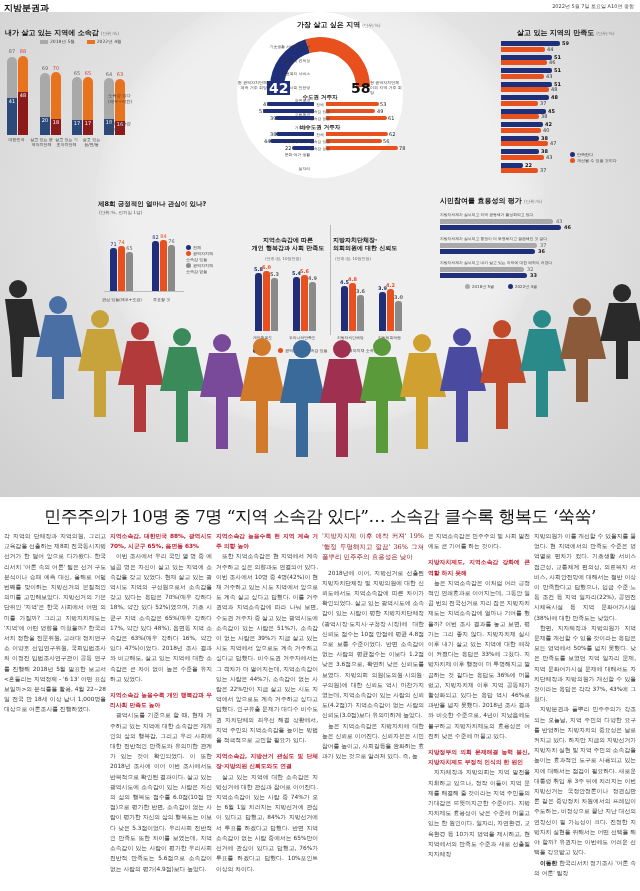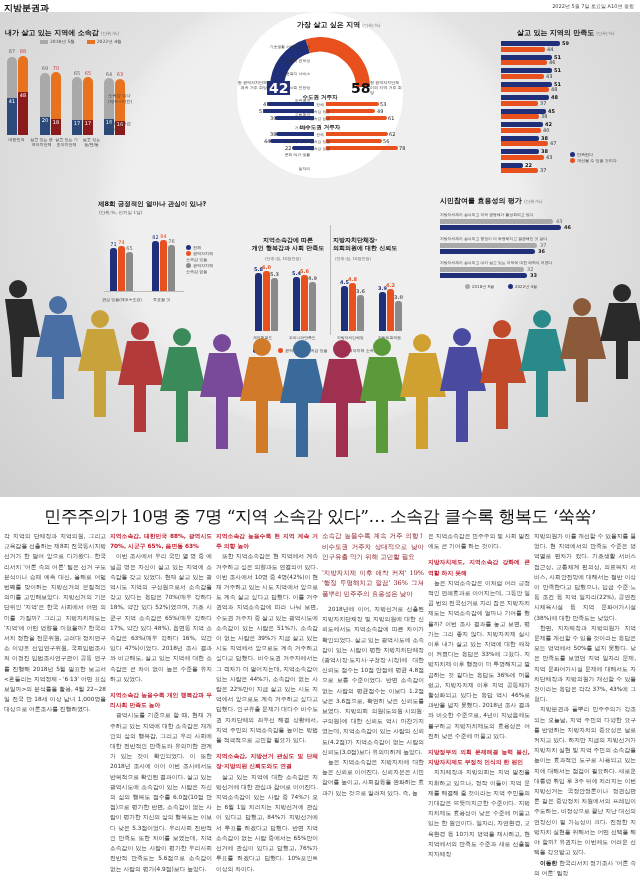--- a/index.html
+++ b/index.html
@@ -532,21 +532,20 @@
     <div class="sub-hd">지역소속감 높을수록 개인 행복감과 우리사회 만족도 높아</div>
     <p>광역시도를 기준으로 할 때, 현재 거주하고 있는 지역에 대한 소속감은 개개인의 삶의 행복감, 그리고 우리 사회에 대한 전반적인 만족도와 유의미한 관계가 있는 것이 확인되었다. 이 또한 2018년 조사에 이어 이번 조사에서도 반복적으로 확인된 결과이다. 살고 있는 광역시도에 소속감이 있는 사람은 자신의 삶의 행복도 점수를 6.0점(10점 만점)으로 평가한 반면, 소속감이 없는 사람이 평가한 자신의 삶의 행복도는 이보다 낮은 5.3점이었다. 우리사회 전반적인 만족도 또한 차이를 보였는데, 지역소속감이 있는 사람이 평가한 우리사회 전반적 만족도는 5.6점으로 소속감이 없는 사람의 평가(4.9점)보다 높았다.</p>
   </div>
   <div class="col">
     <div class="sub-hd">지역소속감 높을수록 현 지역 계속 거주 의향 높아</div>
     <p>또한 지역소속감은 현 지역에서 계속 거주하고 싶은 의향과도 연결되어 있다. 이번 조사에서 10명 중 4명(42%)이 현재 거주하고 있는 시도 지역에서 앞으로도 계속 살고 싶다고 답했다. 이를 거주권역과 지역소속감에 따라 나눠 보면, 수도권 거주자 중 살고 있는 광역시도에 소속감이 있는 사람은 51%가, 소속감이 없는 사람은 39%가 지금 살고 있는 시도 지역에서 앞으로도 계속 거주하고 싶다고 답했다. 비수도권 거주자에서는 그 격차가 더 벌어지는데, 지역소속감이 있는 사람은 44%가, 소속감이 없는 사람은 22%만이 지금 살고 있는 시도 지역에서 앞으로도 계속 거주하고 싶다고 답했다. 인구유출 문제가 대다수 비수도권 자치단체의 최우선 해결 상황에서, 지역 주민의 지역소속감을 높이는 방법을 적극적으로 고민할 필요가 있다.</p>
     <div class="sub-hd">지역소속감, 지방선거 관심도 및 단체장·지방의원 신뢰도와도 연결</div>
     <p>살고 있는 지역에 대한 소속감은 지방선거에 대한 관심과 참여로 이어진다. 지역소속감이 있는 사람 중 74%가 오는 6월 1일 치러지는 지방선거에 관심이 있다고 답했고, 84%가 지방선거에서 투표를 하겠다고 답했다. 반면 지역소속감이 없는 사람 중에서는 65%만이 선거에 관심이 있다고 답했고, 76%가 투표를 하겠다고 답했다. 10%포인트 이상의 차이다.</p>
   </div>
   <div class="col">
-    <div class="callout">소속감 높을수록 계속 거주 의향↑ 비수도권 거주자 상대적으로 낮아 인구유출 막기 위해 고민할 필요</div>
     <div class="callout">'지방자치제 이후 애착 커져' 19% '행정 투명해지고 깔끔' 36% 그쳐 풀뿌리 민주주의 효용성은 낮아</div>
     <p>2018년에 이어, 지방선거로 선출된 지방자치단체장 및 지방의원에 대한 신뢰도에서도 지역소속감에 따른 차이가 확인되었다. 살고 있는 광역시도에 소속감이 있는 사람이 평한 지방자치단체장(광역시장·도지사·구청장·시장)에 대한 신뢰도 점수는 10점 만점에 평균 4.8점으로 보통 수준이었다. 반면 소속감이 없는 사람의 평균점수는 이보다 1.2점 낮은 3.6점으로, 확연히 낮은 신뢰도를 보였다. 지방의회 의원(도의원·시의원·구의원)에 대한 신뢰도 역시 마찬가지였는데, 지역소속감이 있는 사람의 신뢰도(4.2점)가 지역소속감이 없는 사람의 신뢰도(3.0점)보다 유의미하게 높았다.</p>
     <p>높은 지역소속감은 지방자치에 대한 높은 신뢰로 이어진다. 신뢰자본은 시민참여를 높이고, 사회갈등을 완화하는 효과가 있는 것으로 알려져 있다. 즉, 높</p>
   </div>
   <div class="col">
     <p class="noindent">은 지역소속감은 민주주의 및 사회 발전에도 큰 기여를 하는 것이다.</p>
     <div class="sub-hd">지방자치제도, 지역소속감 강화에 큰 역할 하지 못해</div>
     <p>높은 지역소속감은 이처럼 여러 긍정적인 연쇄효과로 이어지는데, 그동안 일곱 번의 전국선거로 자리 잡은 지방자치제도는 지역소속감에 얼마나 기여를 했을까? 이번 조사 결과를 놓고 보면, 평가는 그리 좋지 않다. 지방자치제 실시 이후 내가 살고 있는 지역에 대한 애착이 커졌다는 응답은 33%에 그쳤다. 지방자치제 이후 행정이 더 투명해지고 깔끔하는 것 같다는 응답도 36%에 머물렀고, 지방자치제 이후 지역 공동체가 활성화되고 있다는 응답 역시 46%로 과반을 넘지 못했다. 2018년 조사 결과와 비슷한 수준으로, 4년이 지났음에도 불구하고 지방자치제도의 효용성은 여전히 낮은 수준에 머물고 있다.</p>
     <div class="sub-hd">지방정부의 의회 문제해결 능력 불신, 지방자치제도 부정적 인식의 한 원인</div>
     <p>지자체장과 지방의회는 지역 발전을 지휘하고 있으나, 정작 이들이 지역 문제를 해결해 줄 것이라는 지역 주민들의 기대감은 뜨뜻미지근한 수준이다. 지방자치제도 효용성이 낮은 수준에 머물고 있는 한 원인이다. 일자리, 자연환경, 교육환경 등 10가지 영역을 제시하고, 현 지역에서의 만족도 수준과 새로 선출될 지자체장</p>

